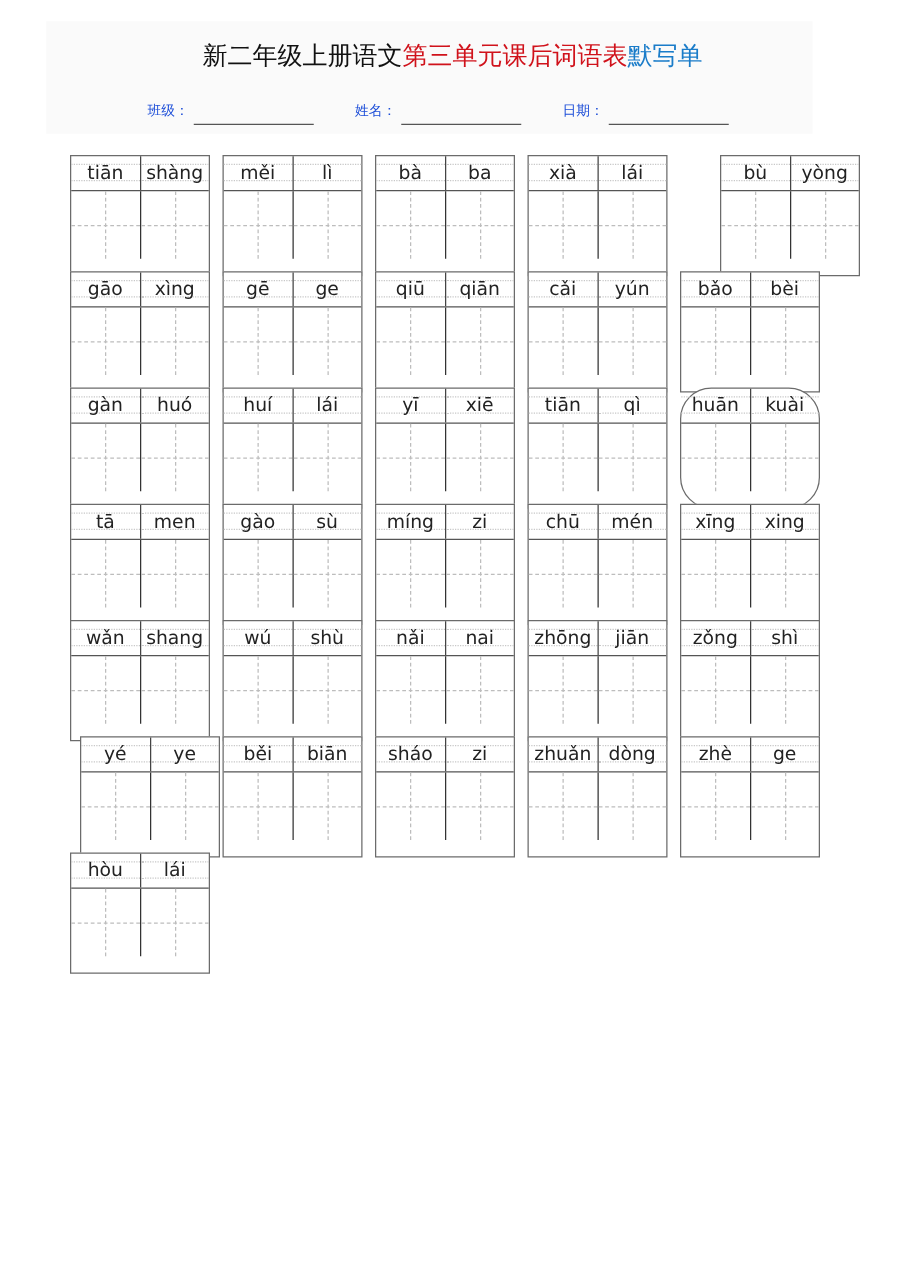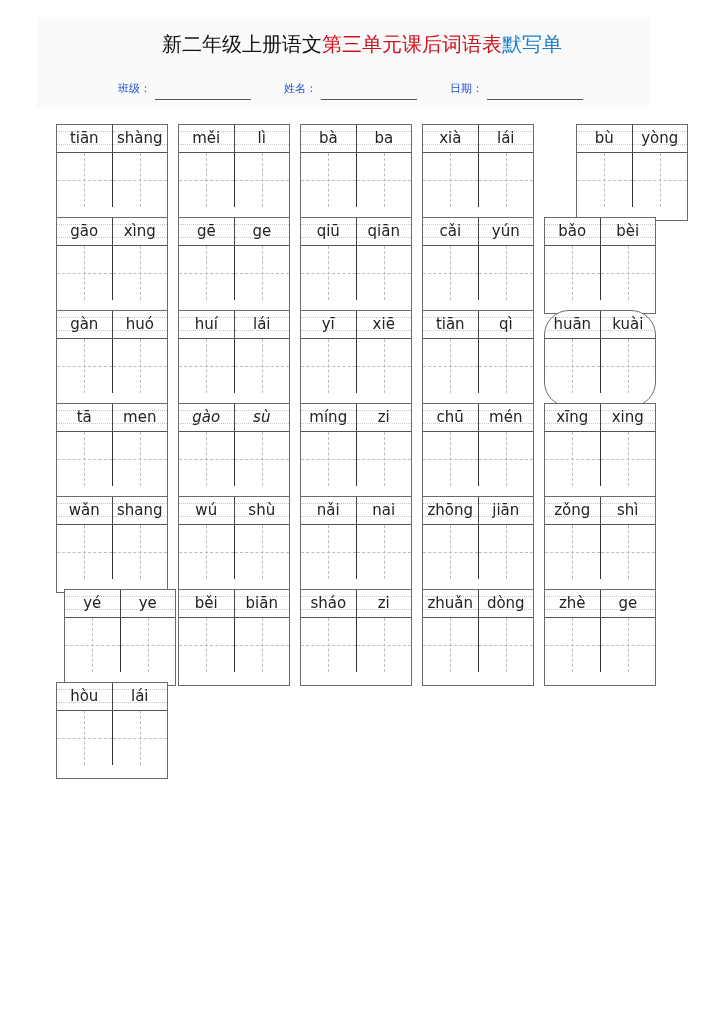--- a/index.html
+++ b/index.html
@@ -239,21 +239,21 @@
     <div class="grid-card" style="left: 56px; top: 403px;">
       <div class="pinyin-row">
         <div class="pinyin-cell"><span class="pinyin-text">tā</span></div>
         <div class="pinyin-cell"><span class="pinyin-text">men</span></div>
       </div>
       <div class="char-row">
         <div class="char-cell"></div>
         <div class="char-cell"></div>
       </div>
     </div>
-    <div class="grid-card" style="left: 178px; top: 403px; font-style: italic;">
+    <div class="grid-card" style="left: 178px; top: 403px;">
       <div class="pinyin-row">
         <div class="pinyin-cell"><span class="pinyin-text">gào</span></div>
         <div class="pinyin-cell"><span class="pinyin-text">sù</span></div>
       </div>
       <div class="char-row">
         <div class="char-cell"></div>
         <div class="char-cell"></div>
       </div>
     </div>
     <div class="grid-card" style="left: 300px; top: 403px;">

